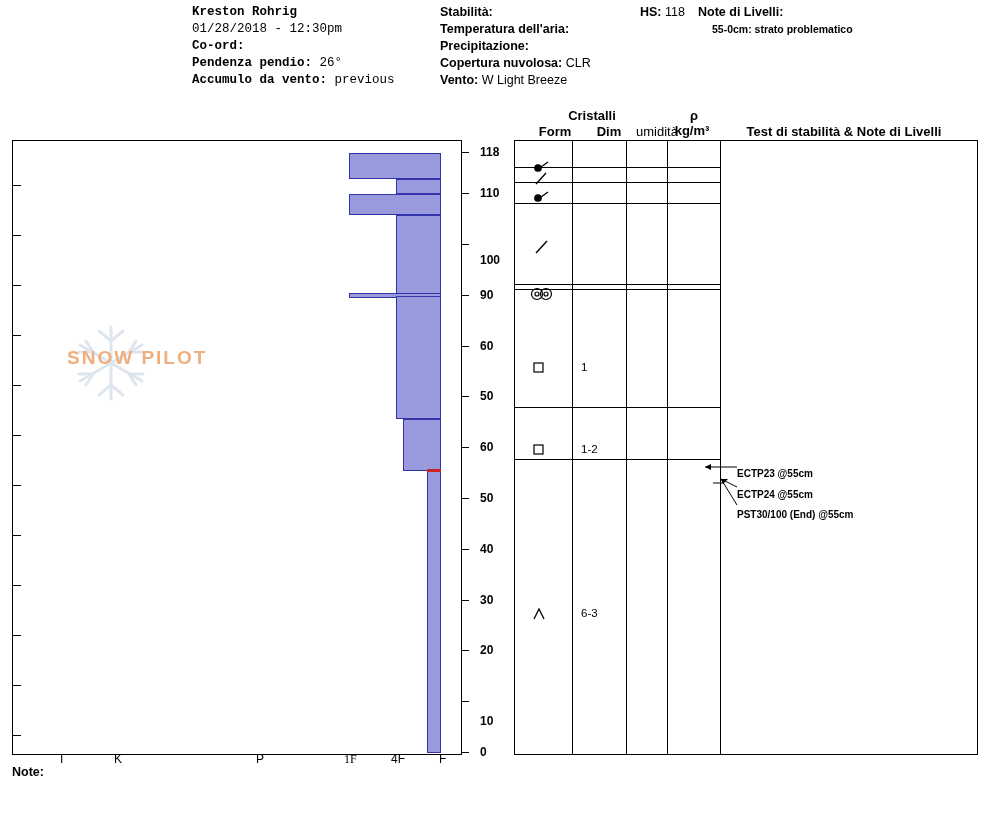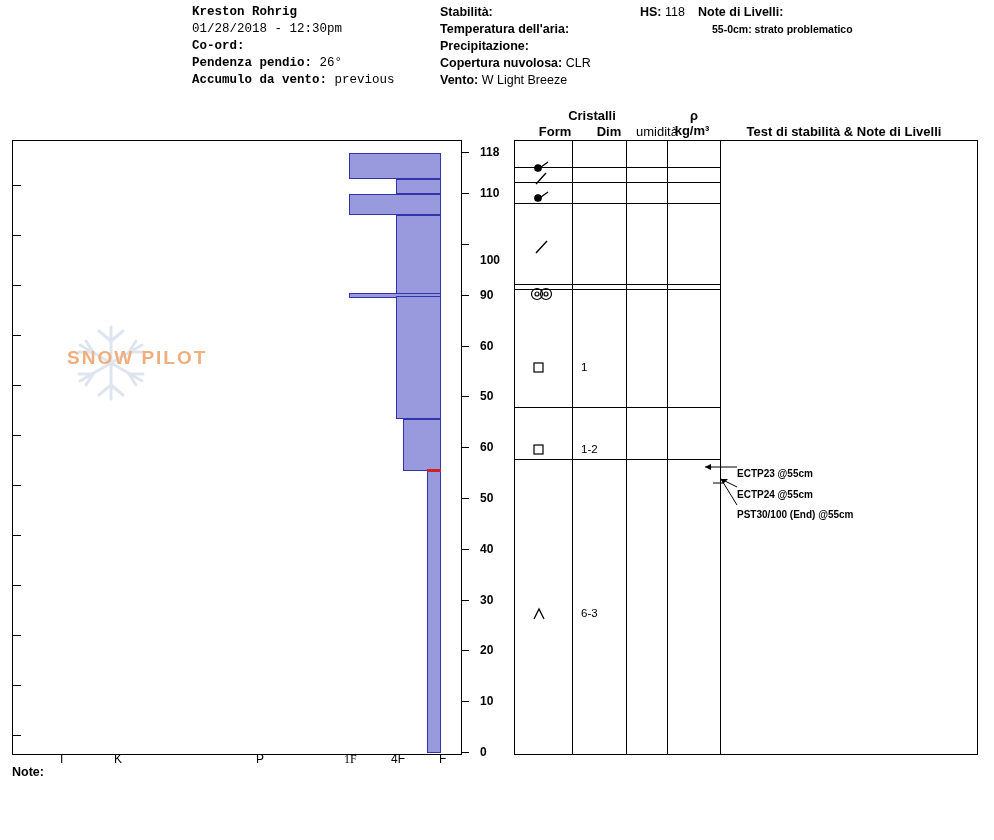--- a/index.html
+++ b/index.html
@@ -216,21 +216,21 @@
   <div class="dtick" style="top:256px;"></div>
   <div class="dtick" style="top:206px;"></div>
   <div class="dtick" style="top:155px;"></div>
   <div class="dtick" style="top:104px;"></div>
   <div class="dtick" style="top:53px;"></div>
   <div class="dtick" style="top:12px;"></div>
 </div>
 
 <div id="depthlabels">
   <span style="top:605px; width:30px;">0</span>
-  <span style="top:554px; width:30px;">10</span>
+  <span style="top:574px; width:30px;">10</span>
   <span style="top:503px; width:30px;">20</span>
   <span style="top:453px; width:30px;">30</span>
   <span style="top:402px; width:30px;">40</span>
   <span style="top:351px; width:30px;">50</span>
   <span style="top:300px; width:30px;">60</span>
   <span style="top:249px; width:30px;">50</span>
   <span style="top:199px; width:30px;">60</span>
   <span style="top:148px; width:30px;">90</span>
   <span style="top:97px;  width:30px;margin-top:16px;">100</span>
   <span style="top:46px;  width:30px;">110</span>

